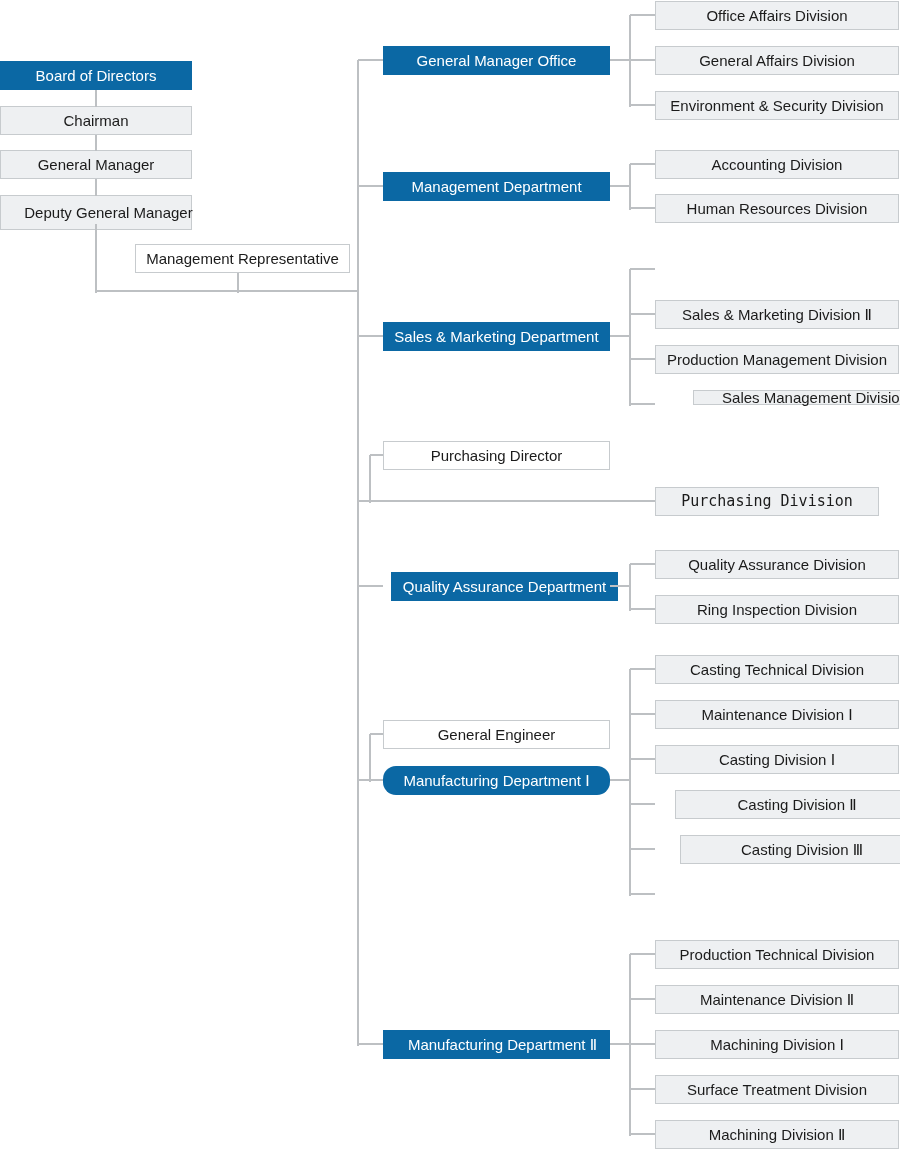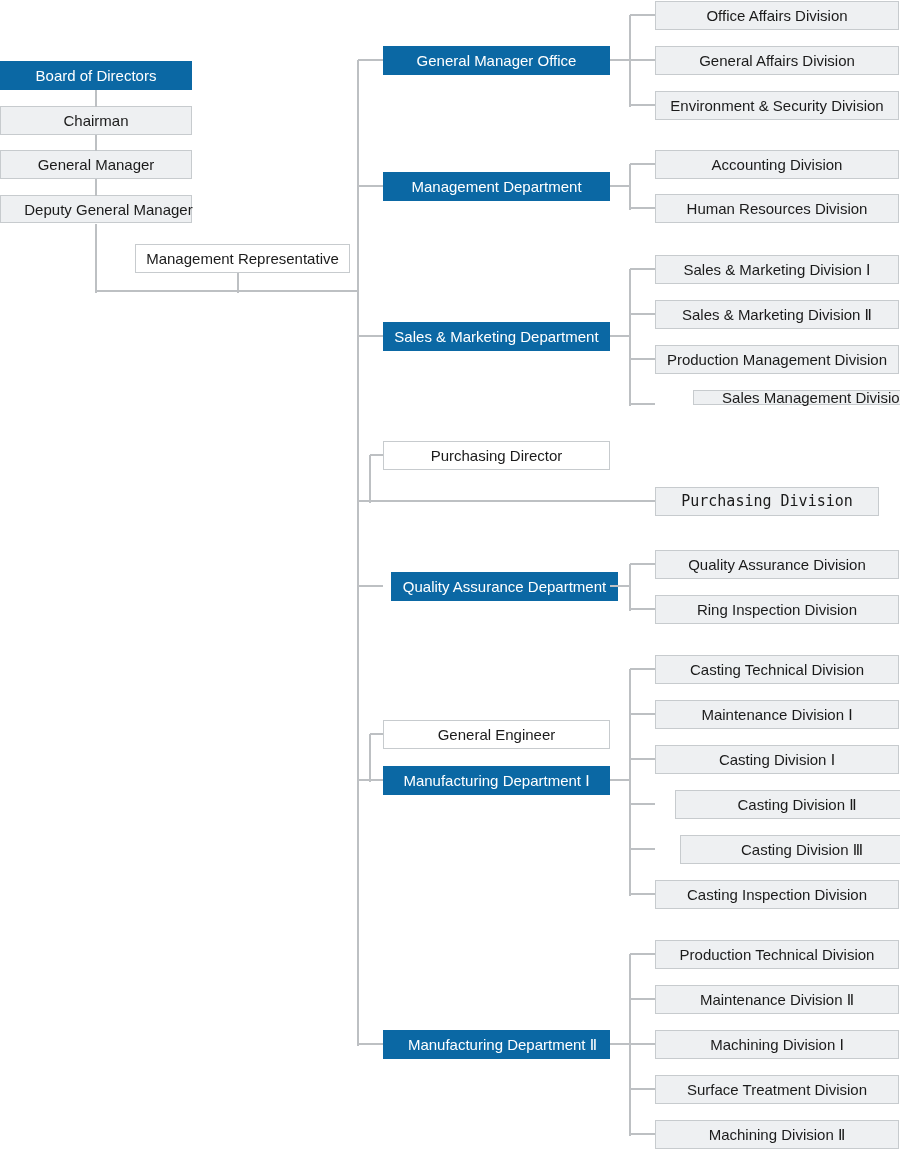--- a/index.html
+++ b/index.html
@@ -26,21 +26,21 @@
   .box.alt-font{font-family:"DejaVu Sans Mono",monospace;font-size:15px;}
   .line{position:absolute;background:var(--line,#bdc0c3);}
 </style>
 </head>
 <body>
 
 <div class="canvas" id="canvas">
     <div class="box primary" style="left: 0px; top: 61px; width: 192px; height: 29px;">Board of Directors</div>
     <div class="box gray" style="left: 0px; top: 106px; width: 192px; height: 29px;">Chairman</div>
     <div class="box gray" style="left: 0px; top: 150px; width: 192px; height: 29px;">General Manager</div>
-    <div class="box gray" style="left: 0px; top: 195px; width: 192px; height: 28px; padding-left: 25px;">Deputy General Manager</div>
+    <div class="box gray" style="left: 0px; top: 195px; width: 192px; height: 35px; padding-left: 25px;">Deputy General Manager</div>
     <div class="line" style="left: 95.25px; top: 90px; width: 1.5px; height: 16.5px;"></div>
     <div class="line" style="left: 95.25px; top: 135px; width: 1.5px; height: 15.5px;"></div>
     <div class="line" style="left: 95.25px; top: 179px; width: 1.5px; height: 16.5px;"></div>
     <div class="line" style="left: 95.25px; top: 224px; width: 1.5px; height: 68.5px;"></div>
     <div class="box white" style="left: 135px; top: 244px; width: 215px; height: 29px;">Management Representative</div>
     <div class="line" style="left: 237.25px; top: 273px; width: 1.5px; height: 19.5px;"></div>
     <div class="line" style="left: 96px; top: 290.25px; width: 262px; height: 1.5px;"></div>
     <div class="line" style="left: 357.25px; top: 60px; width: 1.5px; height: 985.5px;"></div>
     <div class="box primary" style="left: 383px; top: 46px; width: 227px; height: 29px;">General Manager Office</div>
     <div class="line" style="left: 358px; top: 59.25px; width: 25px; height: 1.5px;"></div>
@@ -58,21 +58,20 @@
     <div class="line" style="left: 629.25px; top: 164px; width: 1.5px; height: 45.5px;"></div>
     <div class="line" style="left: 630px; top: 163.25px; width: 25px; height: 1.5px;"></div>
     <div class="box gray" style="left: 655px; top: 150px; width: 244px; height: 29px;">Accounting Division</div>
     <div class="line" style="left: 630px; top: 207.25px; width: 25px; height: 1.5px;"></div>
     <div class="box gray" style="left: 655px; top: 194px; width: 244px; height: 29px;">Human Resources Division</div>
     <div class="box primary" style="left: 383px; top: 322px; width: 227px; height: 29px;">Sales &amp; Marketing Department</div>
     <div class="line" style="left: 358px; top: 335.25px; width: 25px; height: 1.5px;"></div>
     <div class="line" style="left: 610px; top: 335.25px; width: 20px; height: 1.5px;"></div>
     <div class="line" style="left: 629.25px; top: 269px; width: 1.5px; height: 136.5px;"></div>
     <div class="line" style="left: 630px; top: 268.25px; width: 25px; height: 1.5px;"></div>
-    <div class="box gray" style="left: 655px; top: 255px; width: 244px; height: 29px;">Sales &amp; Marketing Division Ⅰ</div>
     <div class="line" style="left: 630px; top: 313.25px; width: 25px; height: 1.5px;"></div>
     <div class="box gray" style="left: 655px; top: 300px; width: 244px; height: 29px;">Sales &amp; Marketing Division Ⅱ</div>
     <div class="line" style="left: 630px; top: 358.25px; width: 25px; height: 1.5px;"></div>
     <div class="box gray" style="left: 655px; top: 345px; width: 244px; height: 29px;">Production Management Division</div>
     <div class="line" style="left: 630px; top: 403.25px; width: 25px; height: 1.5px;"></div>
     <div class="box gray" style="left: 693px; top: 390px; width: 244px; height: 15px;">Sales Management Division</div>
     <div class="box white" style="left: 383px; top: 441px; width: 227px; height: 29px;">Purchasing Director</div>
     <div class="line" style="left: 358px; top: 500.25px; width: 297px; height: 1.5px;"></div>
     <div class="line" style="left: 369.25px; top: 455px; width: 1.5px; height: 47.5px;"></div>
     <div class="line" style="left: 370px; top: 454.25px; width: 13px; height: 1.5px;"></div>
@@ -81,36 +80,35 @@
     <div class="line" style="left: 358px; top: 585.25px; width: 25px; height: 1.5px;"></div>
     <div class="line" style="left: 610px; top: 585.25px; width: 20px; height: 1.5px;"></div>
     <div class="line" style="left: 629.25px; top: 564px; width: 1.5px; height: 46.5px;"></div>
     <div class="line" style="left: 630px; top: 563.25px; width: 25px; height: 1.5px;"></div>
     <div class="box gray" style="left: 655px; top: 550px; width: 244px; height: 29px;">Quality Assurance Division</div>
     <div class="line" style="left: 630px; top: 608.25px; width: 25px; height: 1.5px;"></div>
     <div class="box gray" style="left: 655px; top: 595px; width: 244px; height: 29px;">Ring Inspection Division</div>
     <div class="box white" style="left: 383px; top: 720px; width: 227px; height: 29px;">General Engineer</div>
     <div class="line" style="left: 369.25px; top: 734px; width: 1.5px; height: 47.5px;"></div>
     <div class="line" style="left: 370px; top: 733.25px; width: 13px; height: 1.5px;"></div>
-    <div class="box primary" style="left: 383px; top: 766px; width: 227px; height: 29px;">Manufacturing Department Ⅰ</div>
+    <div class="box primary" style="left: 383px; top: 766px; width: 227px; height: 29px; border-radius: 13px;">Manufacturing Department Ⅰ</div>
     <div class="line" style="left: 358px; top: 779.25px; width: 25px; height: 1.5px;"></div>
     <div class="line" style="left: 610px; top: 779.25px; width: 20px; height: 1.5px;"></div>
     <div class="line" style="left: 629.25px; top: 669px; width: 1.5px; height: 226.5px;"></div>
     <div class="line" style="left: 630px; top: 668.25px; width: 25px; height: 1.5px;"></div>
     <div class="box gray" style="left: 655px; top: 655px; width: 244px; height: 29px;">Casting Technical Division</div>
     <div class="line" style="left: 630px; top: 713.25px; width: 25px; height: 1.5px;"></div>
     <div class="box gray" style="left: 655px; top: 700px; width: 244px; height: 29px;">Maintenance Division Ⅰ</div>
     <div class="line" style="left: 630px; top: 758.25px; width: 25px; height: 1.5px;"></div>
     <div class="box gray" style="left: 655px; top: 745px; width: 244px; height: 29px;">Casting Division Ⅰ</div>
     <div class="line" style="left: 630px; top: 803.25px; width: 25px; height: 1.5px;"></div>
     <div class="box gray" style="left: 675px; top: 790px; width: 244px; height: 29px;">Casting Division Ⅱ</div>
     <div class="line" style="left: 630px; top: 848.25px; width: 25px; height: 1.5px;"></div>
     <div class="box gray" style="left: 680px; top: 835px; width: 244px; height: 29px;">Casting Division Ⅲ</div>
     <div class="line" style="left: 630px; top: 893.25px; width: 25px; height: 1.5px;"></div>
-    <div class="box gray" style="left: 655px; top: 880px; width: 244px; height: 29px;">Casting Inspection Division</div>
     <div class="box primary" style="left: 383px; top: 1030px; width: 227px; height: 29px; padding-left: 12px;">Manufacturing Department Ⅱ</div>
     <div class="line" style="left: 358px; top: 1043.25px; width: 25px; height: 1.5px;"></div>
     <div class="line" style="left: 610px; top: 1043.25px; width: 20px; height: 1.5px;"></div>
     <div class="line" style="left: 629.25px; top: 954px; width: 1.5px; height: 181.5px;"></div>
     <div class="line" style="left: 630px; top: 953.25px; width: 25px; height: 1.5px;"></div>
     <div class="box gray" style="left: 655px; top: 940px; width: 244px; height: 29px;">Production Technical Division</div>
     <div class="line" style="left: 630px; top: 998.25px; width: 25px; height: 1.5px;"></div>
     <div class="box gray" style="left: 655px; top: 985px; width: 244px; height: 29px;">Maintenance Division Ⅱ</div>
     <div class="line" style="left: 630px; top: 1043.25px; width: 25px; height: 1.5px;"></div>
     <div class="box gray" style="left: 655px; top: 1030px; width: 244px; height: 29px;">Machining Division Ⅰ</div>

